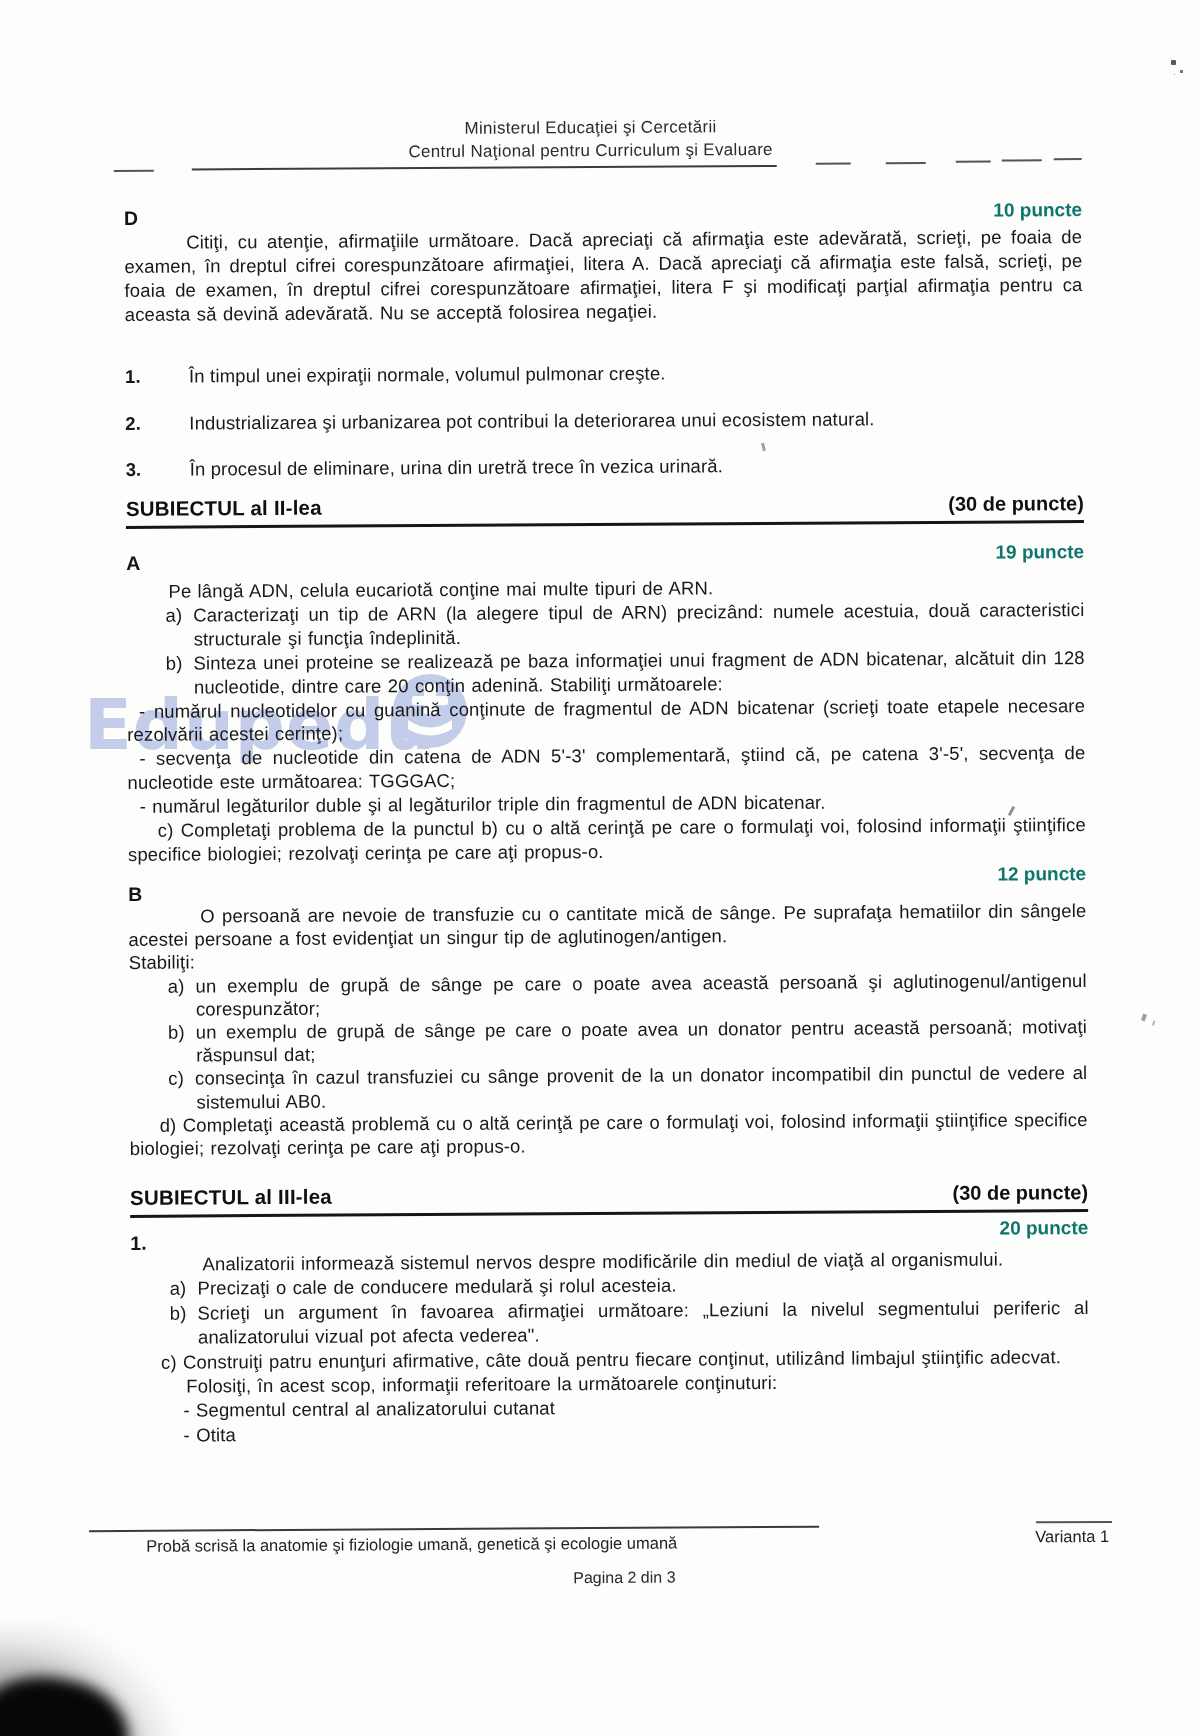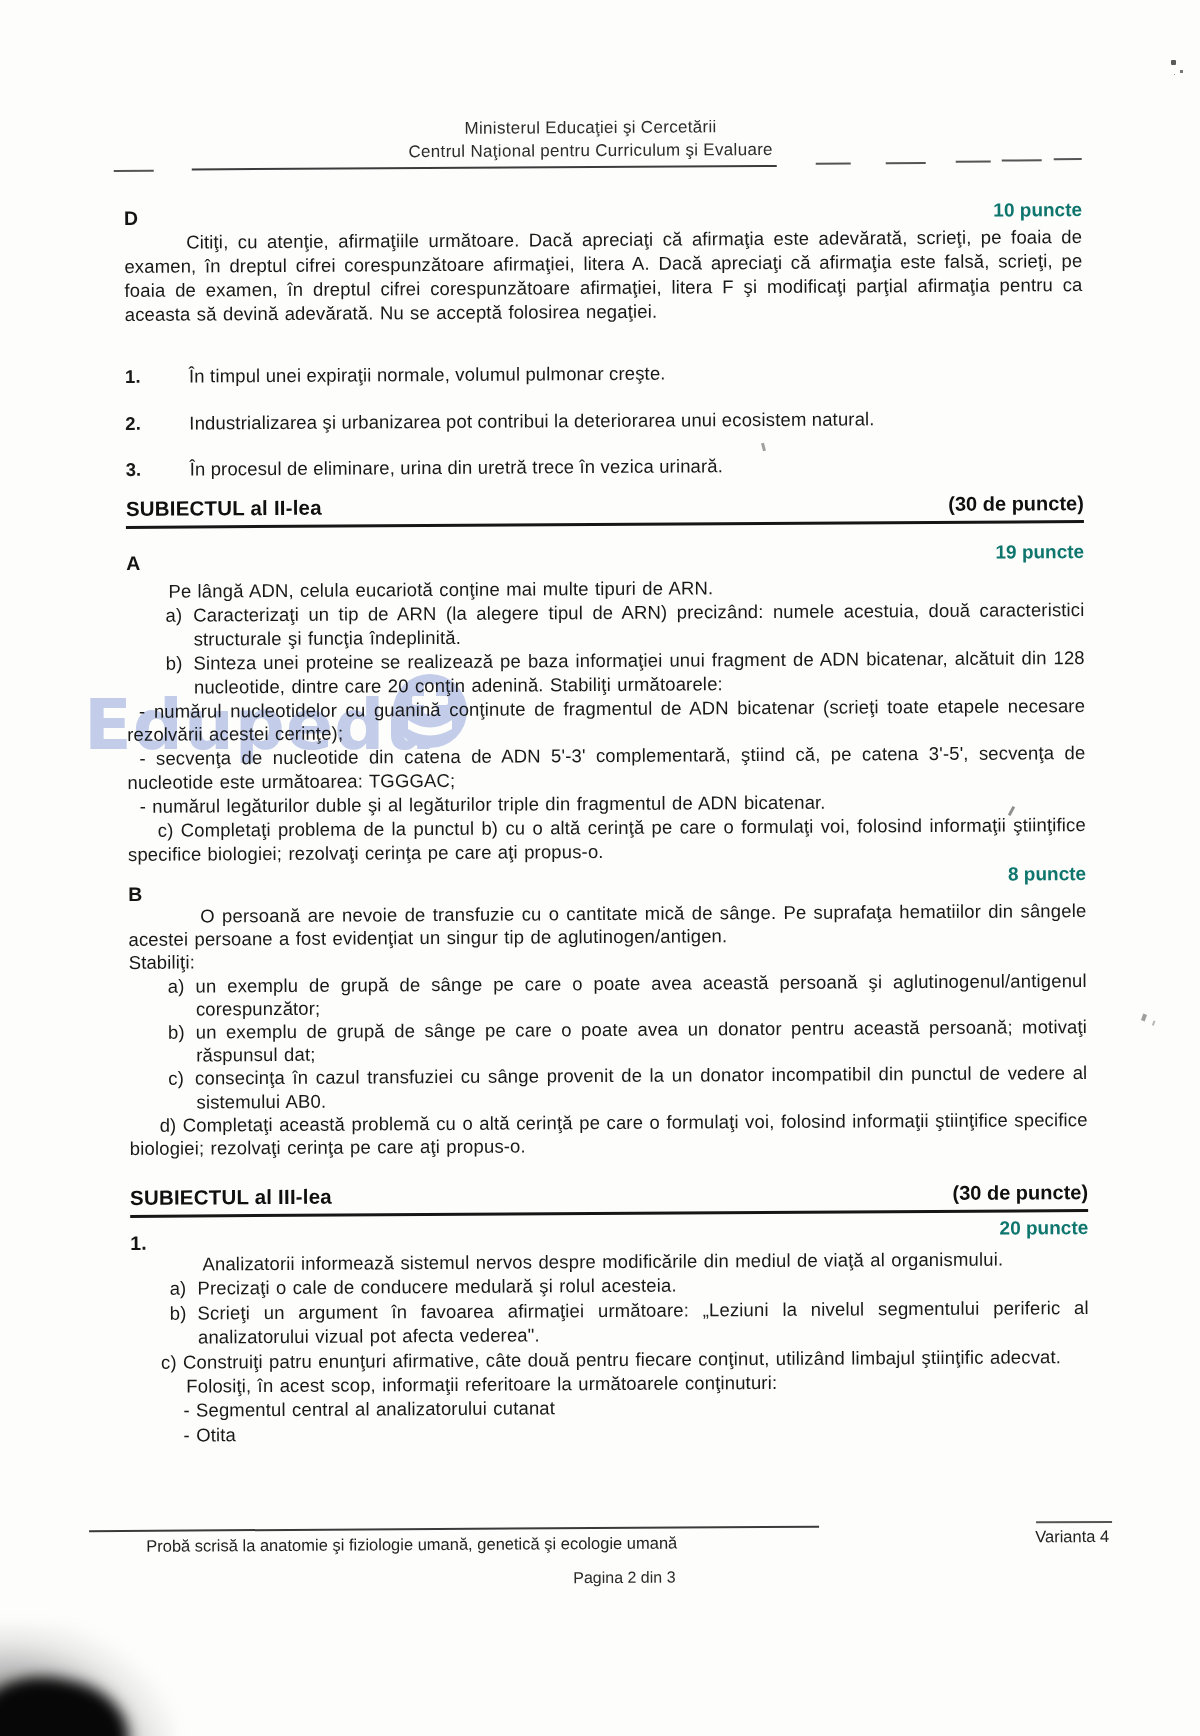--- a/index.html
+++ b/index.html
@@ -120,21 +120,21 @@
     <div class="abs block tx" style="top:577px">
       <div class="pl42">Pe lângă ADN, celula eucariotă conţine mai multe tipuri de ARN.</div>
       <div class="hg"><span class="mk">a)</span><span>Caracterizaţi un tip de ARN (la alegere tipul de ARN) precizând: numele acestuia, două caracteristici structurale şi funcţia îndeplinită.</span></div>
       <div class="hg"><span class="mk">b)</span><span>Sinteza unei proteine se realizează pe baza informaţiei unui fragment de ADN bicatenar, alcătuit din 128 nucleotide, dintre care 20 conţin adenină. Stabiliţi următoarele:</span></div>
       <div class="dash">- numărul nucleotidelor cu guanină conţinute de fragmentul de ADN bicatenar (scrieţi toate etapele necesare rezolvării acestei cerinţe);</div>
       <div class="dash">- secvenţa de nucleotide din catena de ADN 5'-3' complementară, ştiind că, pe catena 3'-5', secvenţa de nucleotide este următoarea: TGGGAC;</div>
       <div class="dash">- numărul legăturilor duble şi al legăturilor triple din fragmentul de ADN bicatenar.</div>
       <div class="ci">c)  Completaţi problema de la punctul b) cu o altă cerinţă pe care o formulaţi voi, folosind informaţii ştiinţifice specifice biologiei; rezolvaţi cerinţa pe care aţi propus-o.</div>
     </div>
 
-    <div class="ptsR" style="top:866px">8 puncte</div>
+    <div class="ptsR" style="top:866px">12 puncte</div>
     <div class="lblL" style="top:880px">B</div>
     <div class="abs block tx txb" style="top:902px">
       <div class="ind72">O persoană are nevoie de transfuzie cu o cantitate mică de sânge. Pe suprafaţa hematiilor din sângele acestei persoane a fost evidenţiat un singur tip de aglutinogen/antigen.</div>
       <div>Stabiliţi:</div>
       <div class="hg"><span class="mk">a)</span><span>un exemplu de grupă de sânge pe care o poate avea această persoană şi aglutinogenul/antigenul corespunzător;</span></div>
       <div class="hg"><span class="mk">b)</span><span>un exemplu de grupă de sânge pe care o poate avea un donator pentru această persoană; motivaţi răspunsul dat;</span></div>
       <div class="hg"><span class="mk">c)</span><span>consecinţa în cazul transfuziei cu sânge provenit de la un donator incompatibil din punctul de vedere al sistemului AB0.</span></div>
       <div class="ci">d) Completaţi această problemă cu o altă cerinţă pe care o formulaţi voi, folosind informaţii ştiinţifice specifice biologiei; rezolvaţi cerinţa pe care aţi propus-o.</div>
     </div>
 
@@ -151,21 +151,21 @@
       <div class="hg"><span class="mk">b)</span><span>Scrieţi un argument în favoarea afirmaţiei următoare: „Leziuni la nivelul segmentului periferic al analizatorului vizual pot afecta vederea".</span></div>
       <div class="ci">c)  Construiţi patru enunţuri afirmative, câte două pentru fiecare conţinut, utilizând limbajul ştiinţific adecvat.</div>
       <div class="pl55">Folosiţi, în acest scop, informaţii referitoare la următoarele conţinuturi:</div>
       <div class="pl52">- Segmentul central al analizatorului cutanat</div>
       <div class="pl52">- Otita</div>
     </div>
 
     <div class="hr-seg" style="left:85px;top:1527px;width:730px;height:1.6px;background:#3a3a3a"></div>
     <div class="hr-seg hr-thin" style="left:1032px;top:1524px;width:76px"></div>
     <div class="abs f-left">Probă scrisă la anatomie şi fiziologie umană, genetică şi ecologie umană</div>
-    <div class="abs f-right">Varianta 4</div>
+    <div class="abs f-right">Varianta 1</div>
     <div class="abs f-page">Pagina 2 din 3</div>
 
   </div>
 
   <div class="art blob-halo"></div>
   <div class="art blob-core"></div>
   <div class="art sp1"></div>
   <div class="art sp2"></div>
   <div class="art sp3"></div>
   <div class="art sp4"></div>

